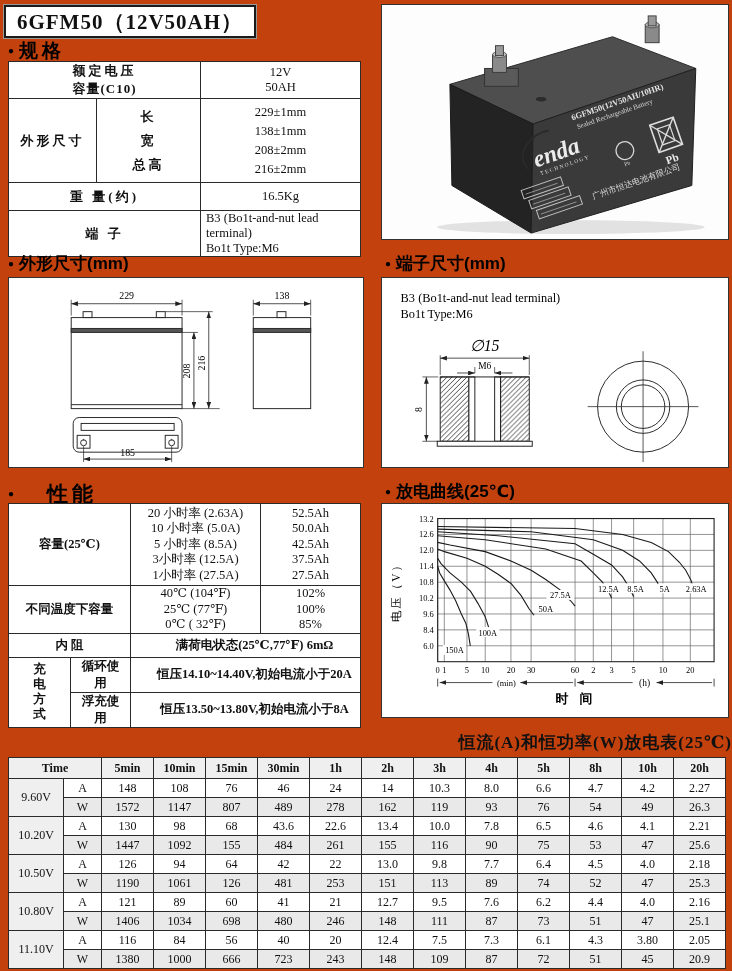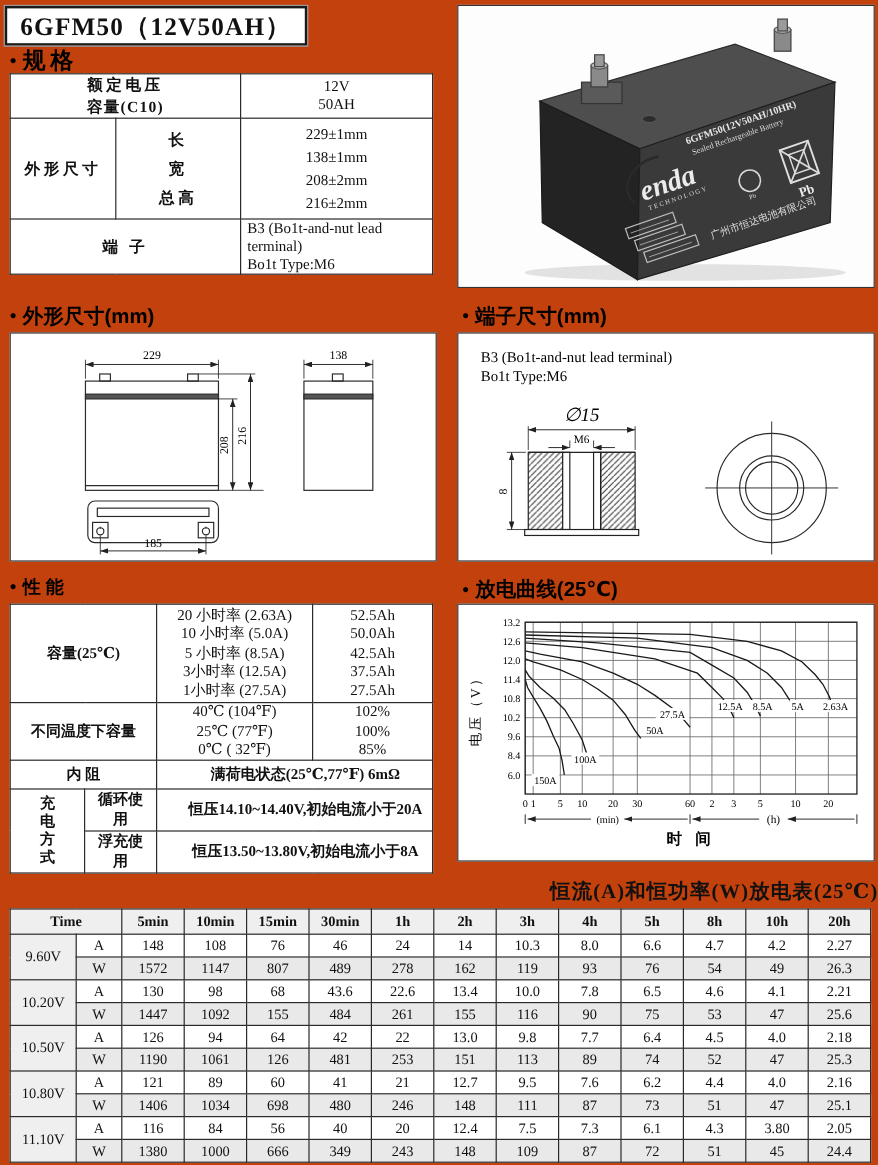--- a/index.html
+++ b/index.html
@@ -130,20 +130,24 @@
         <div style="line-height:24px">宽</div>
         <div style="line-height:24px">总高</div>
       </td>
       <td class="val">
         <div style="line-height:19px">229±1mm</div>
         <div style="line-height:19px">138±1mm</div>
         <div style="line-height:19px">208±2mm</div>
         <div style="line-height:19px">216±2mm</div>
       </td>
     </tr>
+    <tr style="height:28px;">
+      <td colspan="2" class="lbl">重 量(约)</td>
+      <td class="val">16.5Kg</td>
+    </tr>
     <tr style="height:30px;">
       <td colspan="2" class="lbl">端  子</td>
       <td class="val left">
         <div>B3 (Bo1t-and-nut lead terminal)</div>
         <div>Bo1t Type:M6</div>
       </td>
     </tr>
   </tbody>
     </table>
 
@@ -237,21 +241,21 @@
         <circle cx="263" cy="130" r="46"></circle>
         <circle cx="263" cy="130" r="27"></circle>
         <circle cx="263" cy="130" r="22"></circle>
         <path d="M207,130 h112 M263,74 v112" stroke-width="0.8"></path>
       </g>
     </svg>
   </div>
 
   <div class="abs sec-h" style="left:8px;top:480px;">
     <span class="bullet">●</span>
-    <span style="font-size:15px;letter-spacing:4px;">性能</span>
+    <span style="font-size:21px;letter-spacing:4px;margin-left:28px;">性能</span>
   </div>
   <table class="abs perf" style="left:8px;top:503px;">
     <colgroup>
         <col style="width:62px">
         <col style="width:60px">
         <col style="width:130px">
         <col style="width:100px">
       </colgroup>
     <tbody>
         <tr style="height:82px;">
@@ -561,26 +565,26 @@
           <td>6.1</td>
           <td>4.3</td>
           <td>3.80</td>
           <td>2.05</td>
         </tr>
         <tr>
           <td class="wrow">W</td>
           <td class="wrow">1380</td>
           <td class="wrow">1000</td>
           <td class="wrow">666</td>
-          <td class="wrow">349</td>
+          <td class="wrow">723</td>
           <td class="wrow">243</td>
           <td class="wrow">148</td>
           <td class="wrow">109</td>
           <td class="wrow">87</td>
           <td class="wrow">72</td>
           <td class="wrow">51</td>
           <td class="wrow">45</td>
-          <td class="wrow">24.4</td>
+          <td class="wrow">20.9</td>
         </tr>
       </tbody>
     </table>
 
 </div>
 
 </body></html>

